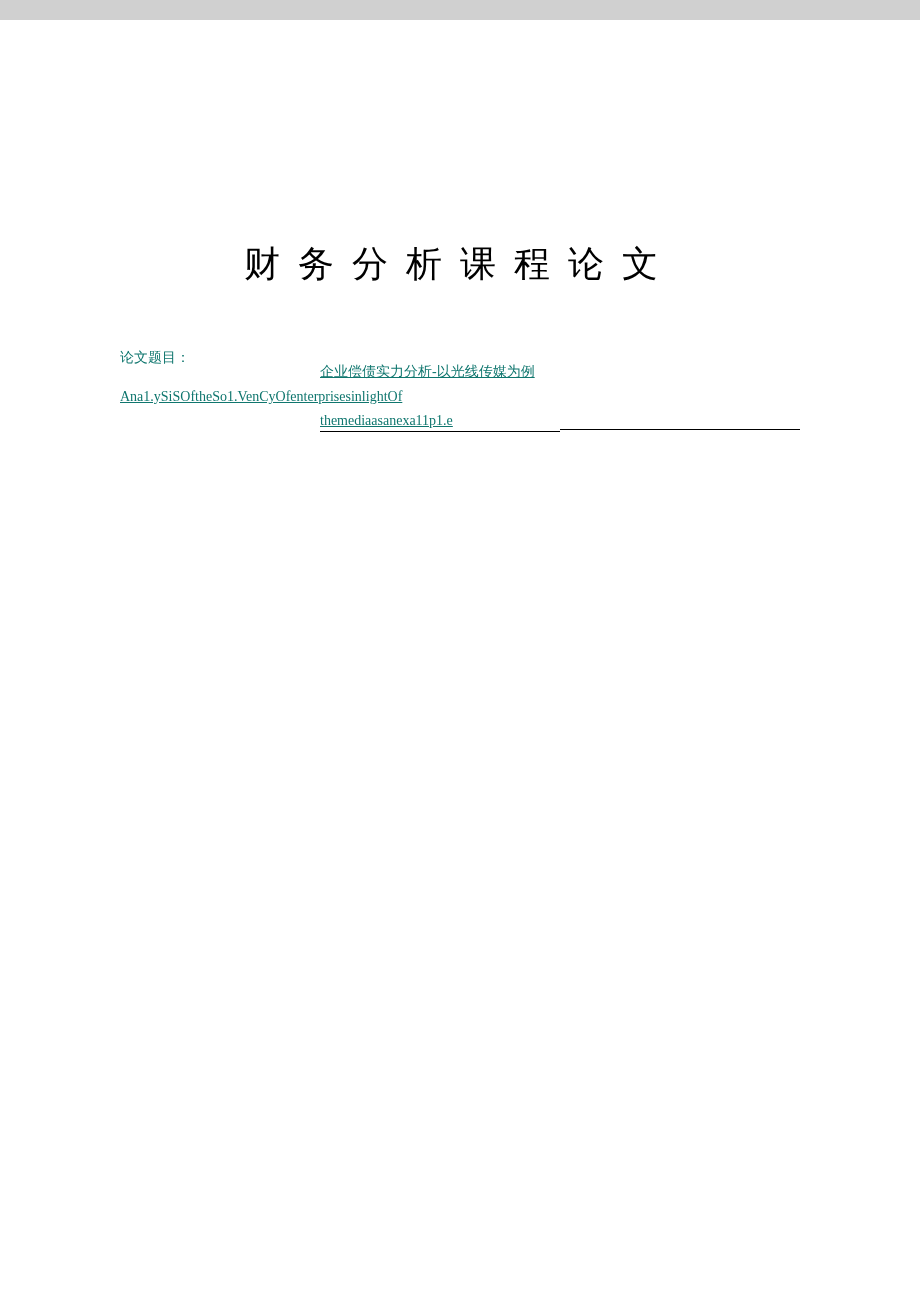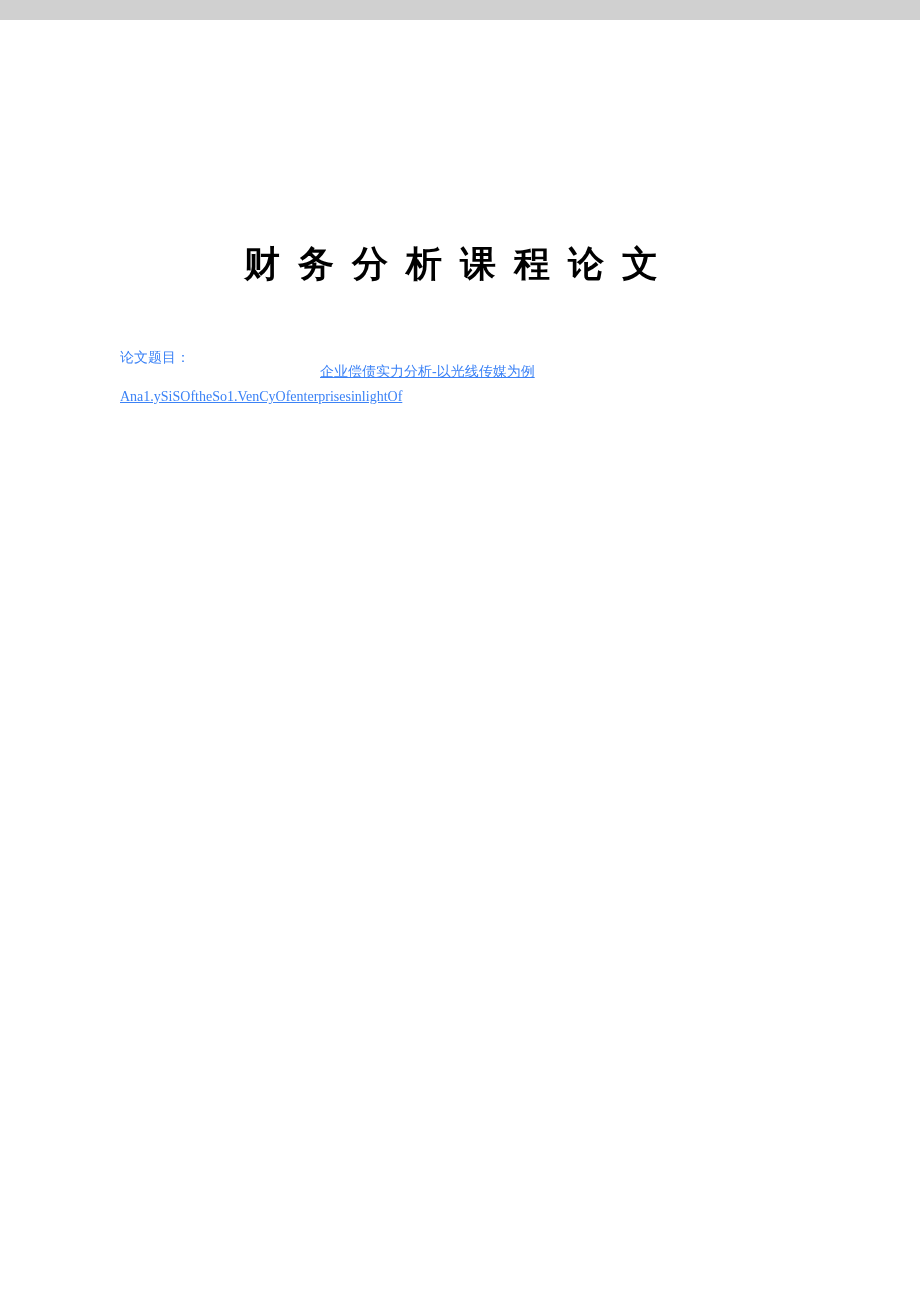--- a/index.html
+++ b/index.html
@@ -22,37 +22,37 @@
       width: 920px;
       min-height: 1301px;
       background-color: #ffffff;
       position: relative;
       padding: 80px 120px 80px 120px;
     }
 
     .main-title {
       text-align: center;
       font-size: 36px;
-      font-weight: bold;
+      font-weight: normal;
       letter-spacing: 18px;
       margin-top: 140px;
       font-family: "SimSun", "宋体", serif;
       color: #000;
     }
 
     .info-section {
       margin-top: 60px;
     }
 
     .info-row {
       display: flex;
       align-items: flex-start;
       margin-bottom: 8px;
       font-size: 14px;
-      color: #3b82f6;
+      color: #0f766e;
       font-family: "SimSun", "宋体", serif;
     }
 
     .info-label {
       white-space: nowrap;
       min-width: 80px;
       font-size: 14px;
     }
 
     .info-content-block {
@@ -80,18 +80,23 @@
       <div class="info-content-block">
         <span class="chinese-title-content">企业偿债实力分析-以光线传媒为例</span>
       </div>
     </div>
 
     <div class="info-row">
       <div style="display:flex; width:100%; flex-direction:column;">
         <div style="display:flex; align-items:baseline;">
           <span style="font-family:'Times New Roman',serif; font-size:14px; text-decoration:underline;">Ana1.ySiSOftheSo1.VenCyOfenterprisesinlightOf</span>
         </div>
+        <div style="display:flex; align-items:baseline; margin-top:8px;">
+          <span style="min-width:200px; display:inline-block;">&nbsp;</span>
+          <span style="font-family:'Times New Roman',serif; font-size:14px; text-decoration:underline; border-bottom:1px solid #000; flex:1; padding-bottom:2px;">themediaasanexa11p1.e</span>
+          <span style="flex:1; border-bottom:1px solid #000; display:inline-block; min-width:200px;">&nbsp;</span>
+        </div>
       </div>
     </div>
 
   </div>
 
 </div>
 
 </body></html>

